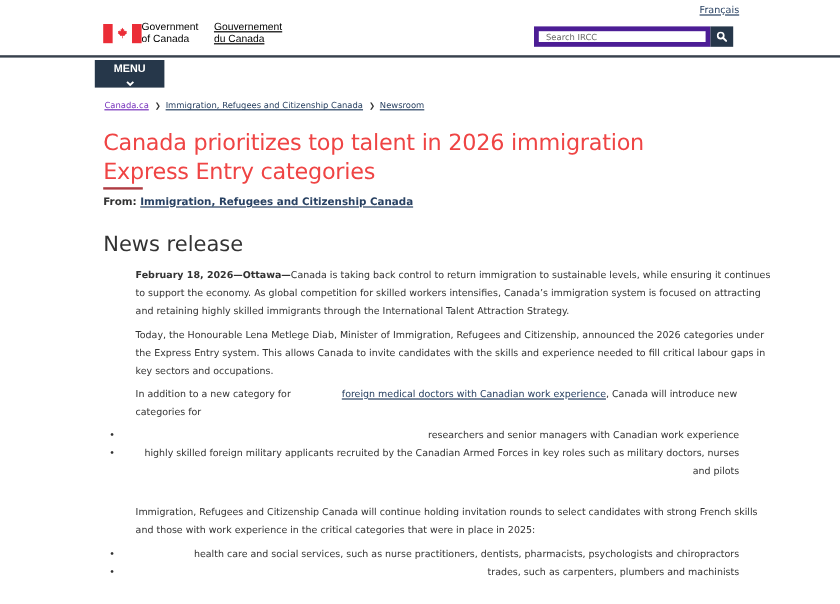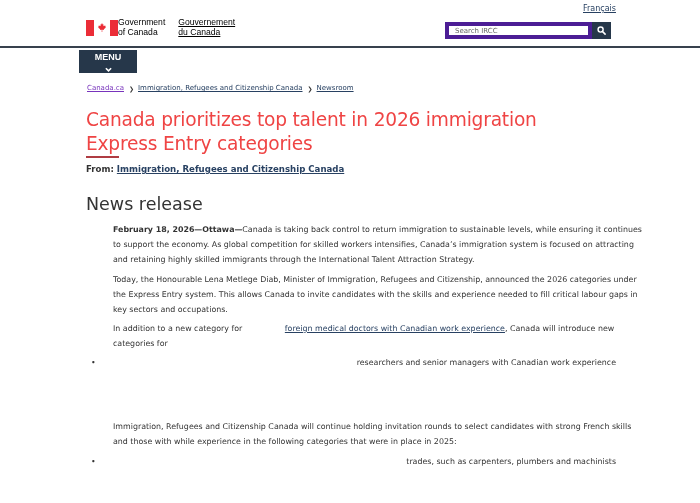--- a/index.html
+++ b/index.html
@@ -108,19 +108,21 @@
 <h2 class="h2">News release</h2>
 
 <p class="para" style="top:222px;"><b>February 18, 2026—Ottawa—</b><span>Canada is taking back control to return immigration to sustainable levels, while ensuring it continues to support the economy. As global competition for skilled workers intensifies, Canada’s immigration system is focused on attracting and retaining highly skilled immigrants through the International Talent Attraction Strategy.</span></p>
 
 <p class="para" style="top:272px;">Today, the Honourable Lena Metlege Diab, Minister of Immigration, Refugees and Citizenship, announced the 2026 categories under the Express Entry system. This allows Canada to invite candidates with the skills and experience needed to fill critical labour gaps in key sectors and occupations.</p>
 
 <p class="para" style="top:321px;"><span>In addition to a new category for </span><a>foreign medical doctors with Canadian work experience</a><span>, Canada will introduce new categories for</span></p>
 
 <ul class="list" style="top:355px;">
   <li>researchers and senior managers with Canadian work experience</li>
+  <li>highly skilled foreign military applicants recruited by the Canadian Armed Forces in key roles such as military doctors, nurses and pilots</li>
 </ul>
 
-<p class="para" style="top:419px;">Immigration, Refugees and Citizenship Canada will continue holding invitation rounds to select candidates with strong French skills and those with while experience in the following categories that were in place in 2025:</p>
+<p class="para" style="top:419px;">Immigration, Refugees and Citizenship Canada will continue holding invitation rounds to select candidates with strong French skills and those with work experience in the critical categories that were in place in 2025:</p>
 
 <ul class="list" style="top:454px;">
+  <li>health care and social services, such as nurse practitioners, dentists, pharmacists, psychologists and chiropractors</li>
   <li>trades, such as carpenters, plumbers and machinists</li>
 </ul>
 
 </body></html>

